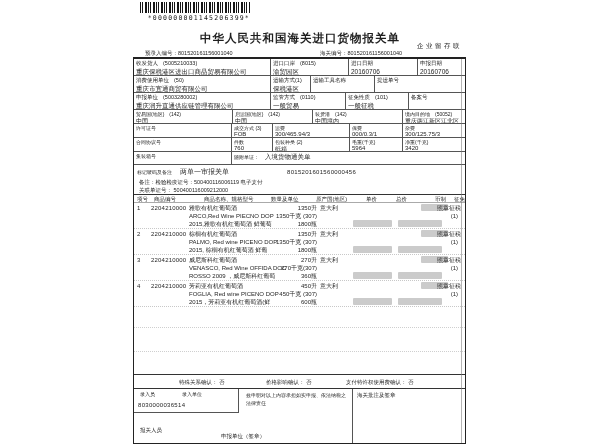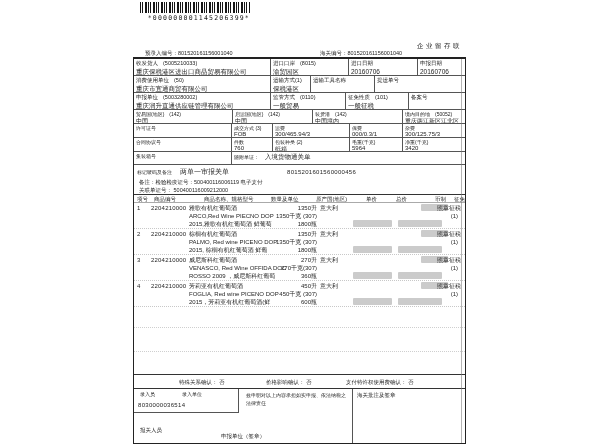--- a/index.html
+++ b/index.html
@@ -109,20 +109,21 @@
 </head>
 <body>
 
 <div class="stage">
 
   <div class="bc bc-left">
     <div class="bars"></div>
     <div class="bct">*000000001145206399*</div>
   </div>
 
+  <div class="title">中华人民共和国海关进口货物报关单</div>
   <div class="copy">企业留存联</div>
   <div class="pre-label">预录入编号：801520161156001040</div>
   <div class="customs-lab">海关编号：801520161156001040</div>
 
   <div class="form">
     <div class="dbl-edge"></div>
 
     <div class="row r1">
       <div class="cell c1">
         <div class="lab"><span>收发货人</span><span class="code">(5005210033)</span></div>

